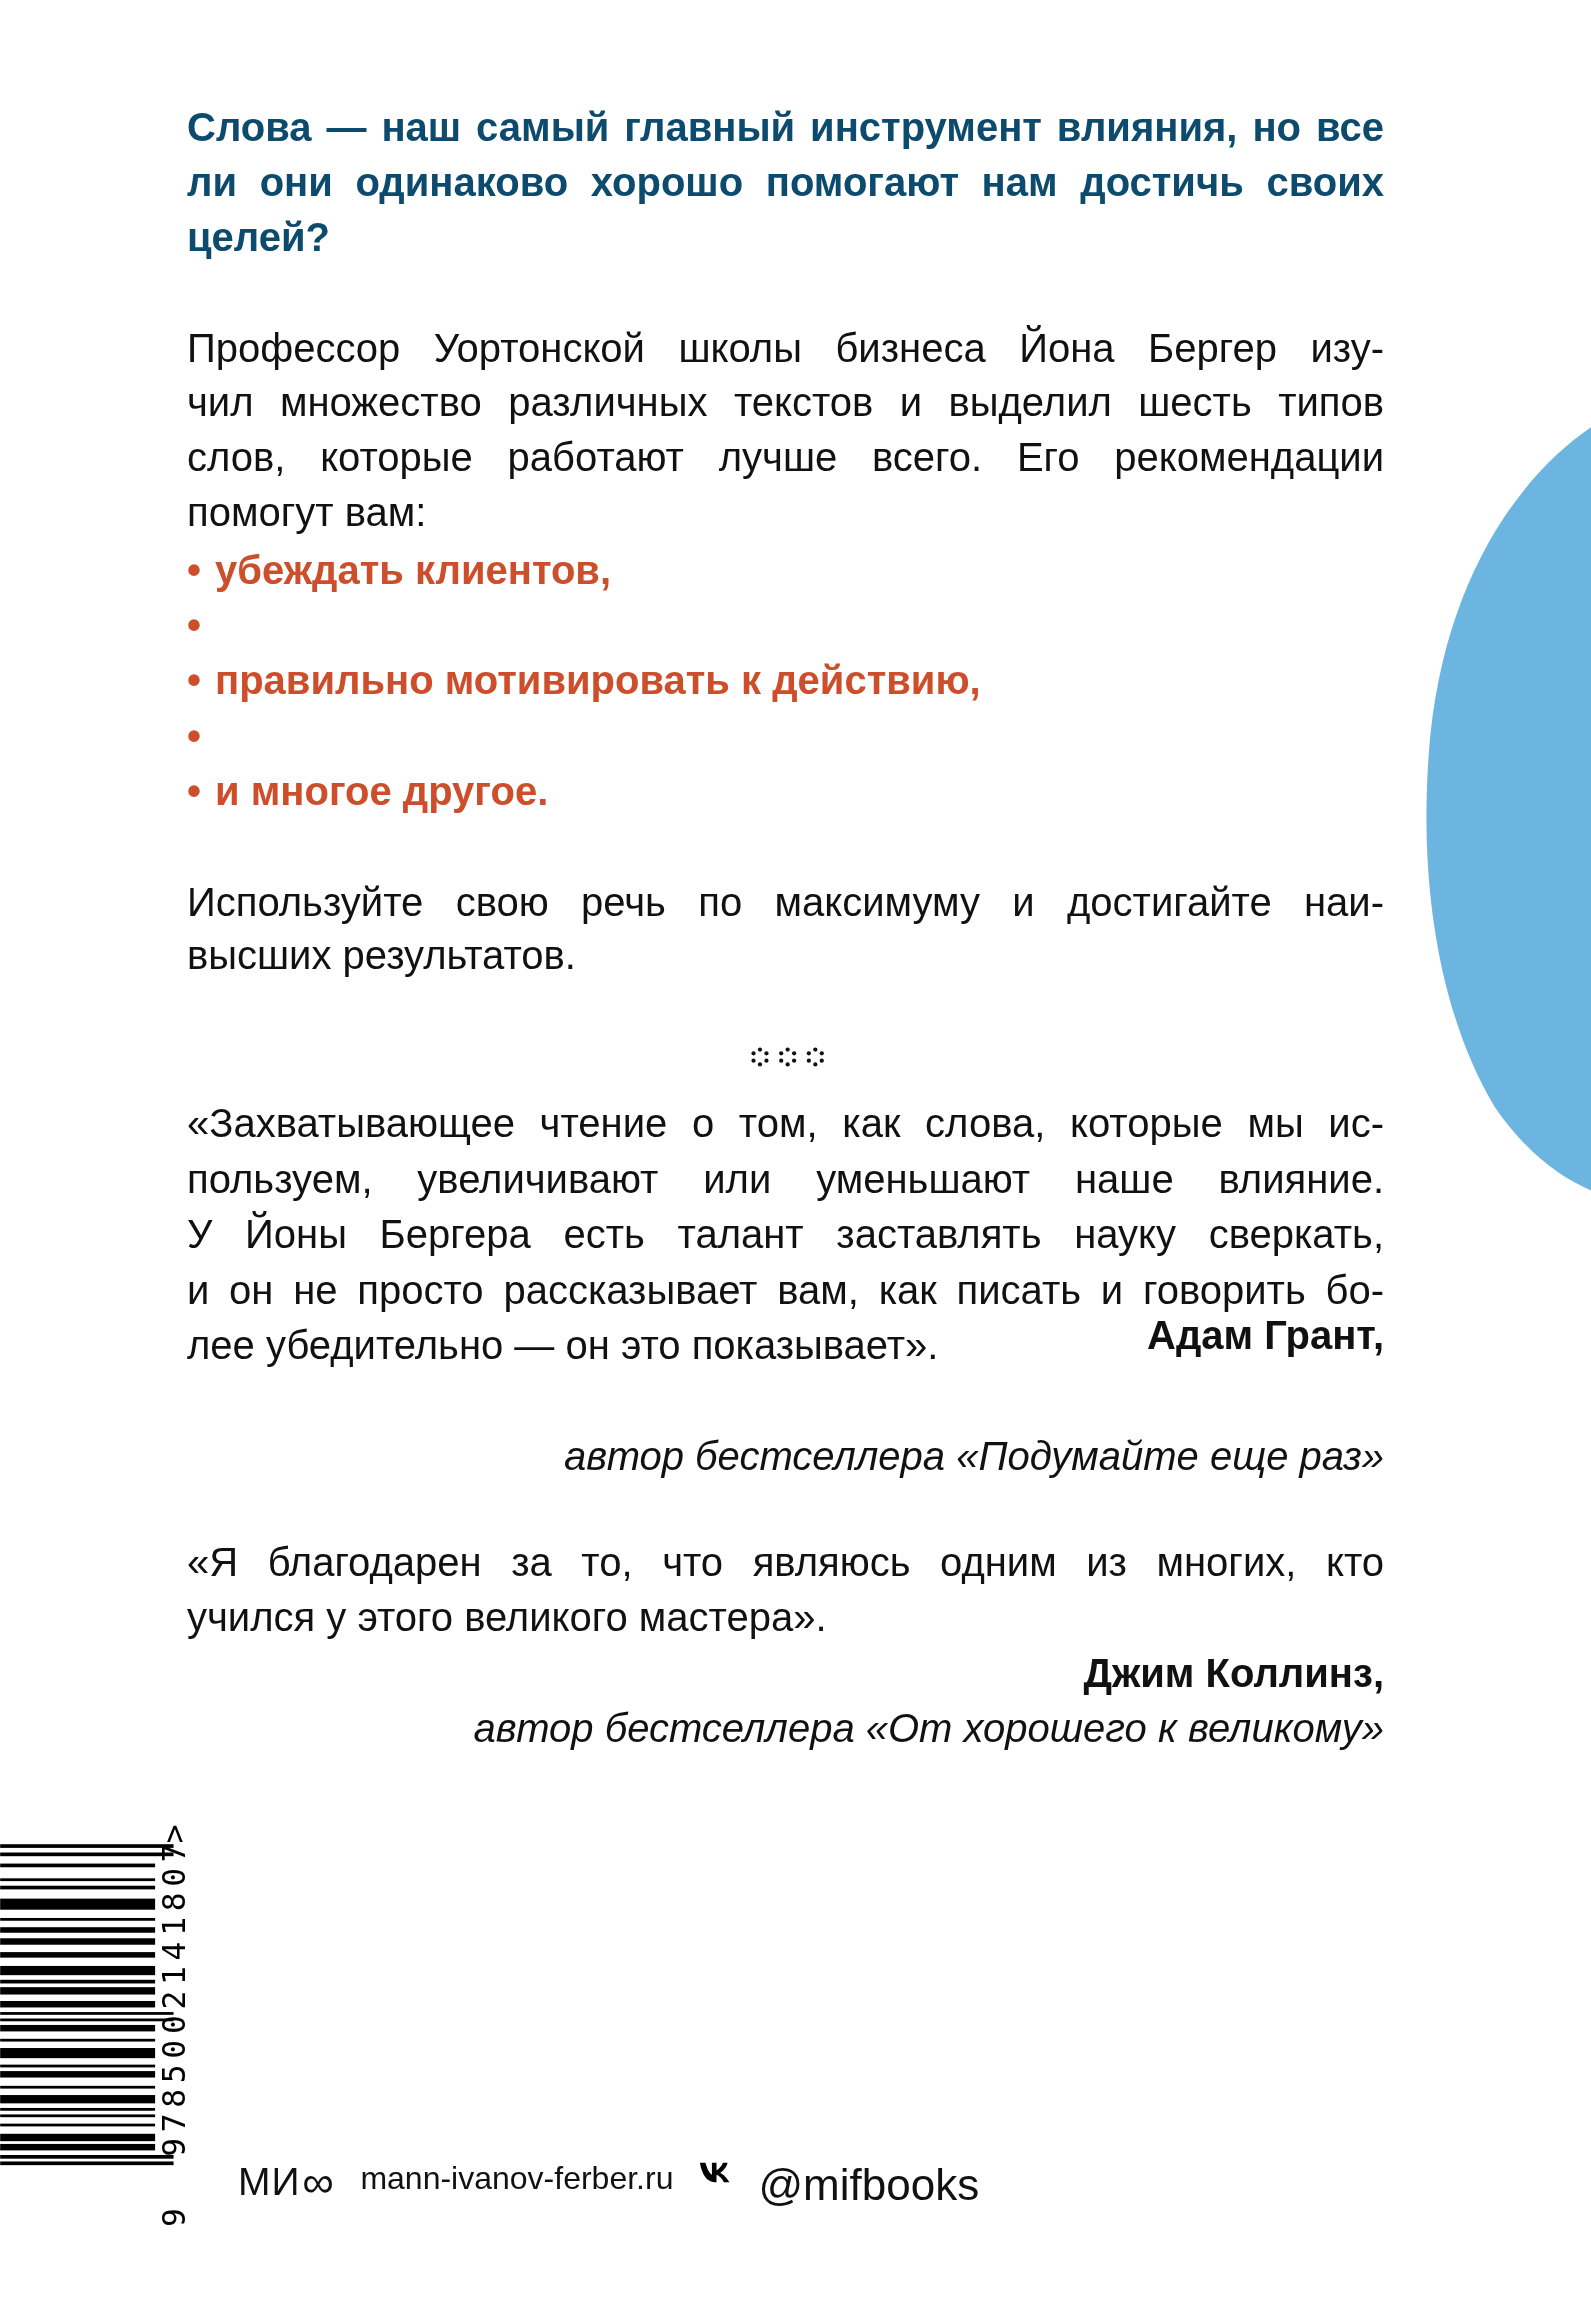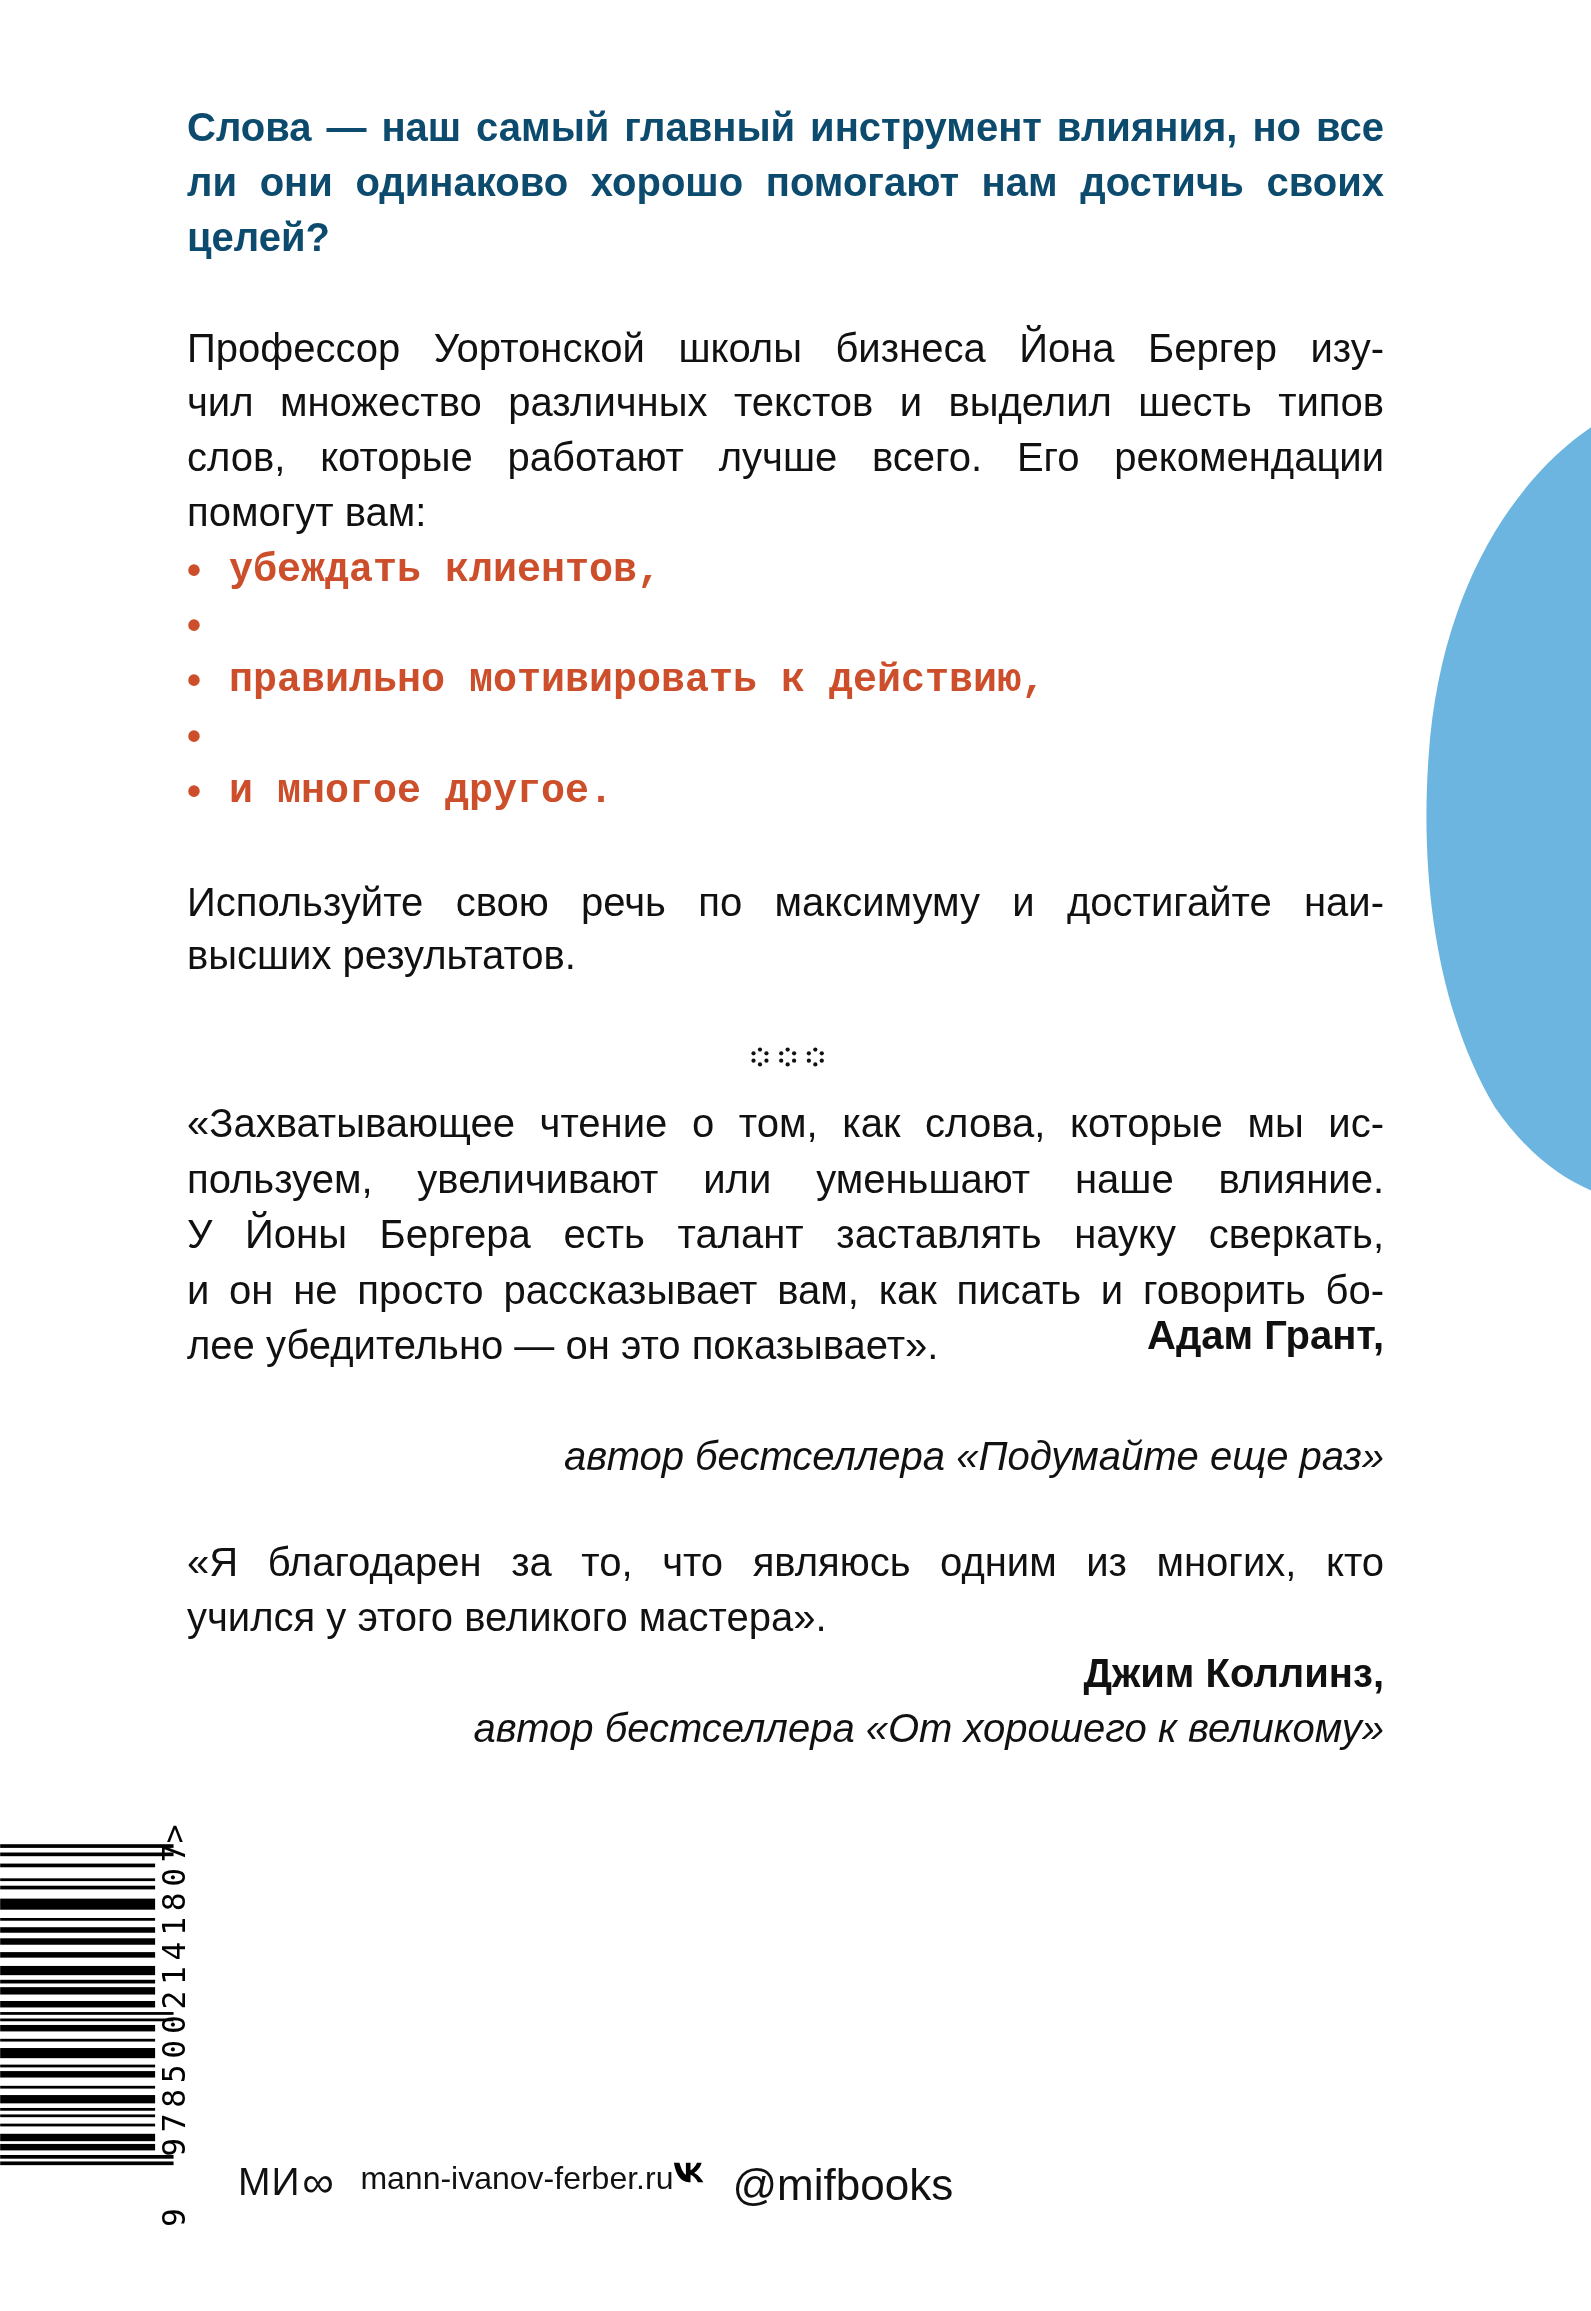--- a/index.html
+++ b/index.html
@@ -11,30 +11,30 @@
   .blob { position: absolute; left: 0; top: 0; width: 1591px; height: 2311px; pointer-events: none; }
   .content { position: absolute; left: 187px; top: 0; width: 1197px; }
   .line {
     position: absolute; left: 0; width: 1197px; height: 55px;
     font-size: 40px; line-height: 55px; white-space: nowrap;
   }
   .justify { text-align: justify; text-align-last: justify; }
   .heading { color: #0c4a6e; font-weight: bold; font-size: 40px; }
   .bullet { color: #CC4E2A; font-weight: bold; }
   .bullet .dot { position: absolute; left: 0; top: 0; width: 18.5px; text-align: left; }
-  .bullet .txt { position: absolute; left: 42px; top: 0; font-family: Liberation Mono, monospace; }
+  .bullet .txt { position: absolute; left: 28px; top: 0; }
   .right { text-align: right; }
   .author { font-weight: bold; }
   .subtitle { font-style: italic; }
   .ornament { position: absolute; left: 748px; top: 1045px; width: 83px; height: 24px; }
   .barcode { position: absolute; left: 0; top: 1823px; width: 194px; height: 415px; }
   .footer { position: absolute; left: 238px; top: 2160px; height: 55px; display: flex; align-items: flex-start; }
   .logo { font-size: 39px; font-weight: normal; letter-spacing: 0.9px; margin-right: 26px; display: flex; align-items: center; }
   .logo .inf { font-size: 44px; margin-left: 1.8px; line-height: 1; }
-  .site { font-size: 32px; }
+  .site { font-size: 32px; margin-right: 26px; }
   .vk { width: 35px; height: 24px; margin-right: 24px; }
   .handle { font-size: 44px; }
 </style>
 </head>
 <body>
 
 <svg class="blob" viewBox="0 0 1724 2504" xmlns="http://www.w3.org/2000/svg">
   <path d="M1724 463 C 1640 520, 1560 640, 1548 820 C 1538 960, 1560 1100, 1620 1200 C 1655 1250, 1690 1275, 1724 1290 Z" fill="#6CB5E0"></path>
 </svg>
 

